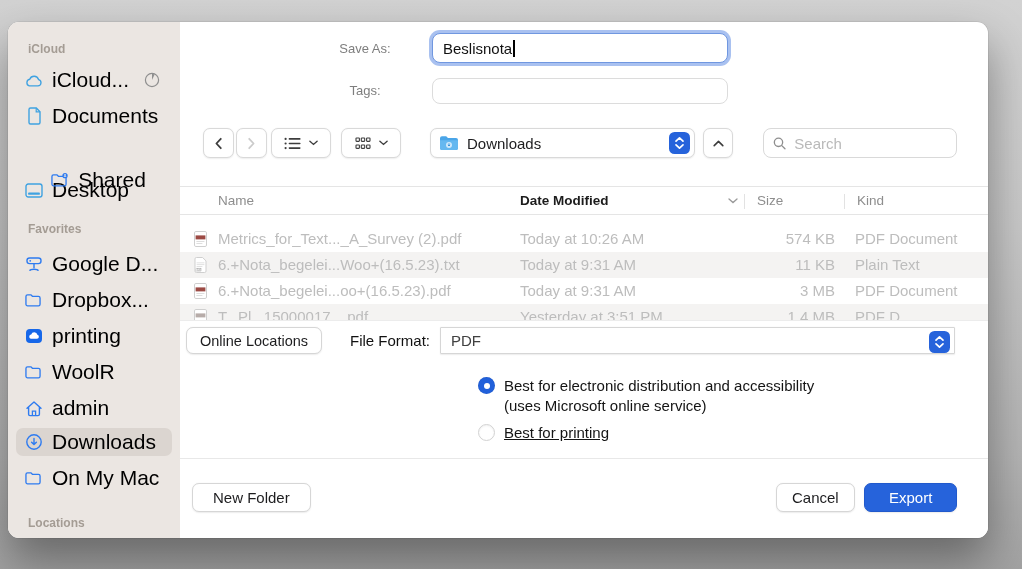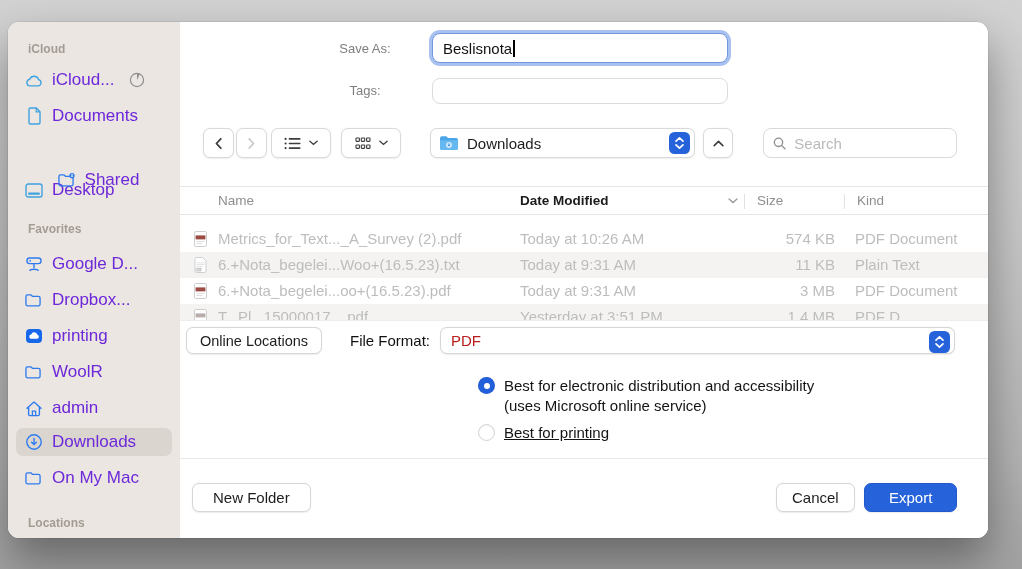--- a/index.html
+++ b/index.html
@@ -17,21 +17,21 @@
   }
   
   .sidebar {
     position:absolute; left:0; top:0; width:172px; height:516px;
     background:#ebe6e2; border-radius:11px 0 0 11px; overflow:hidden;
   }
   .sb-header { position:absolute; left:20px; font-size:12px; font-weight:700; color:#a49c94; }
   .sb-item {
     position:absolute; left:8px; width:156px; height:28px;
     display:flex; align-items:center; padding-left:9px; gap:9px;
-    font-size:17px; color:#6d28d9; border-radius:7px; cursor:default; white-space:nowrap;
+    font-size:21px; color:#000000; border-radius:7px; cursor:default; white-space:nowrap;
   }
   .sb-item.selected { background:#dbd5d0; }
   .sb-item .icn { width:18px; height:18px; flex:0 0 18px; display:flex; align-items:center; justify-content:center; }
   .sb-progress { margin-left:6px; display:flex; align-items:center; }
   
   .main { position:absolute; left:172px; top:0; width:808px; height:516px; }
   .fld-label { position:absolute; font-size:13px; color:#7e7e7e; text-align:center; width:120px; }
   .saveas-field {
     position:absolute; left:252px; top:11px; width:296px; height:30px;
     background:#fff; border:1px solid #7097e0; border-radius:8px;
@@ -87,23 +87,23 @@
   }
   .btn {
     background:#fff; border:1px solid #d6d6d6; border-radius:7px;
     box-shadow:0 .5px 1.5px rgba(0,0,0,.08);
     font-size:14.5px; color:#1d1d1f; display:flex; align-items:center; justify-content:center;
     font-family:"Liberation Sans",sans-serif;
   }
   .ff-label { position:absolute; font-size:15px; color:#111; }
   .ff-select {
     position:absolute; left:260px; top:6px; width:515px; height:27px;
-    background:#fff; border:1px solid #d6d6d6; border-radius:7px;
+    background:#fff; border:1px solid #d6d6d6; border-radius:1px;
     box-shadow:0 .5px 1.5px rgba(0,0,0,.08);
-    display:flex; align-items:center; padding:0 10px; font-size:15px; color:#b91c1c;
+    display:flex; align-items:center; padding:0 10px; font-size:15px; color:#404040;
   }
   .radio { position:absolute; width:17px; height:17px; border-radius:50%; }
   .radio.on { background:#2160da; box-shadow:inset 0 0 0 .5px rgba(0,0,0,.08); }
   .radio.on::after { content:""; position:absolute; left:5.5px; top:5.5px; width:6px; height:6px; border-radius:50%; background:#fff; }
   .radio.off { background:#fff; border:1px solid #d2d2d2; box-shadow:inset 0 1px 2px rgba(0,0,0,.06); }
   .radio-label { position:absolute; font-size:15px; color:#141414; line-height:20px; }
   .divider { position:absolute; left:0; top:137px; width:808px; height:1px; background:#e8e8e8; }
   .btn-export { background:#2663db; color:#fff; border:1px solid #2159cc; }
 </style>
 </head>

